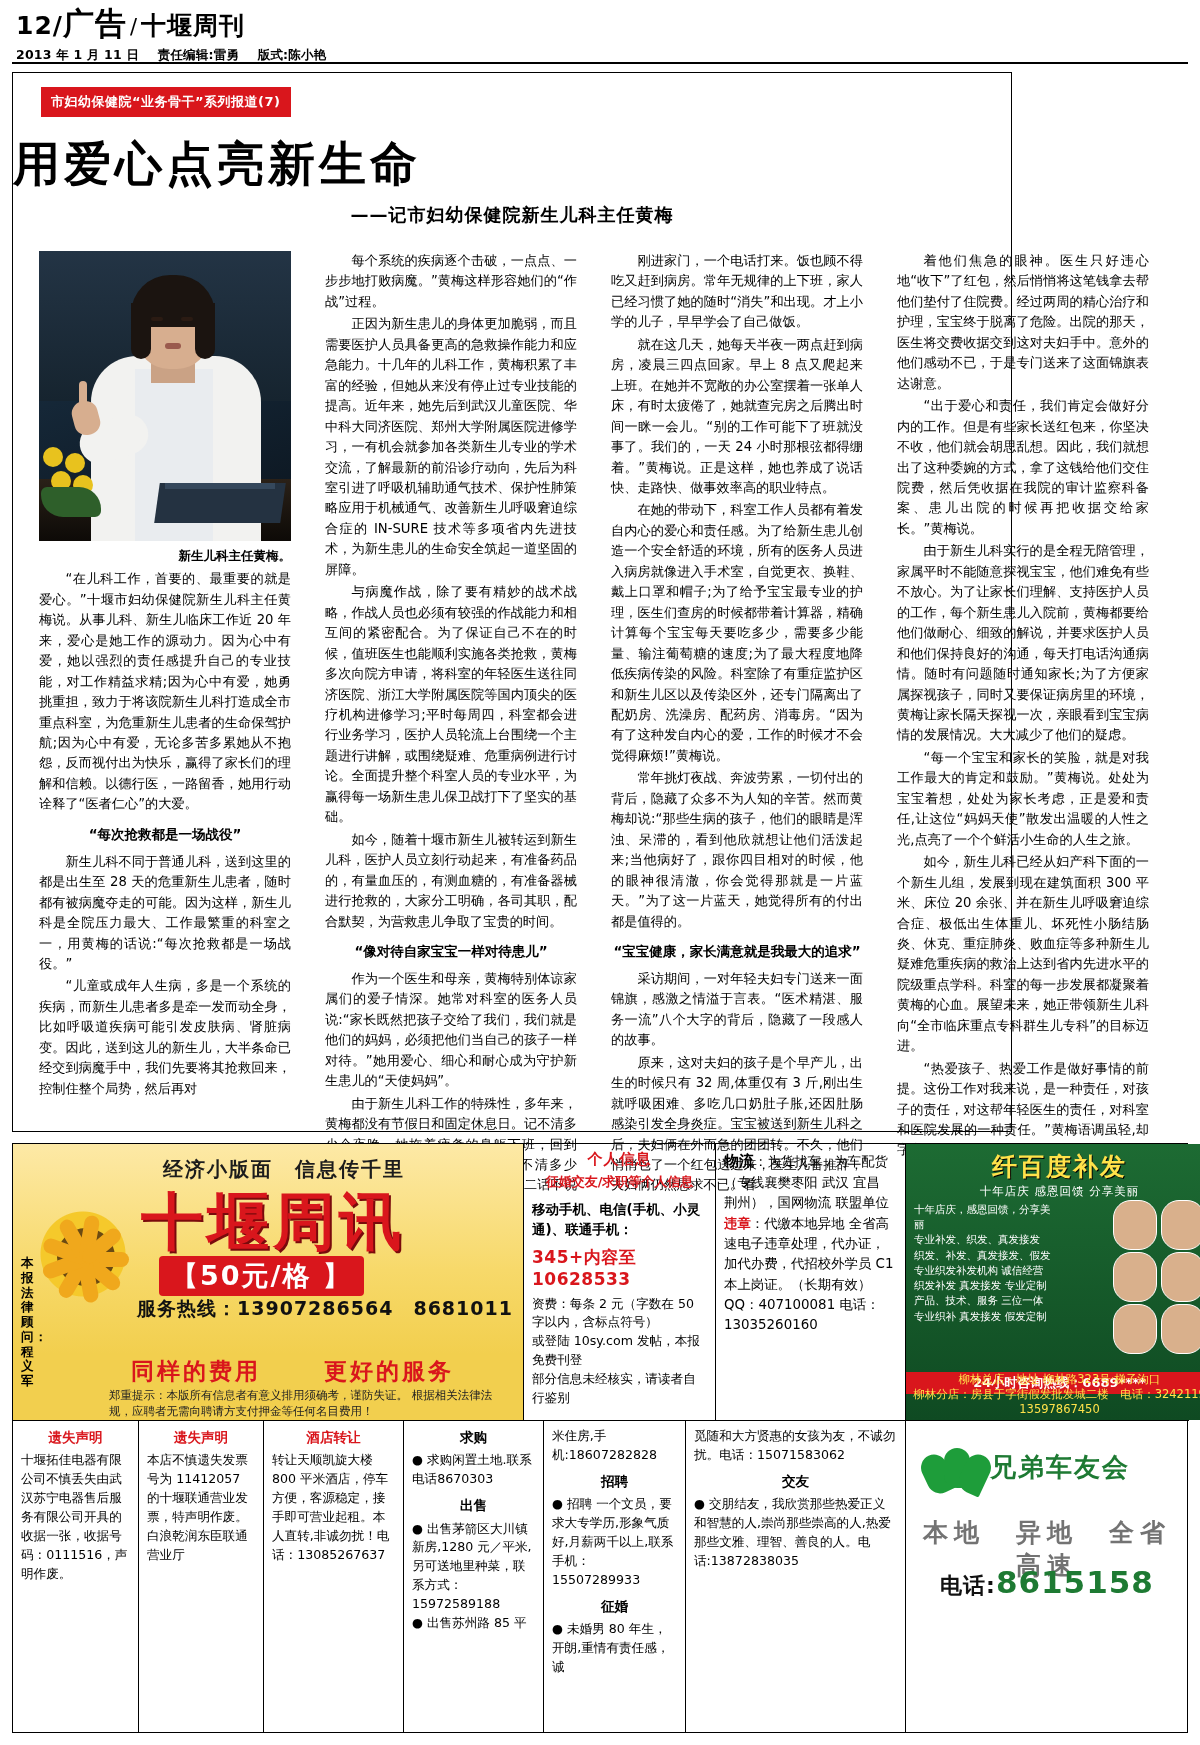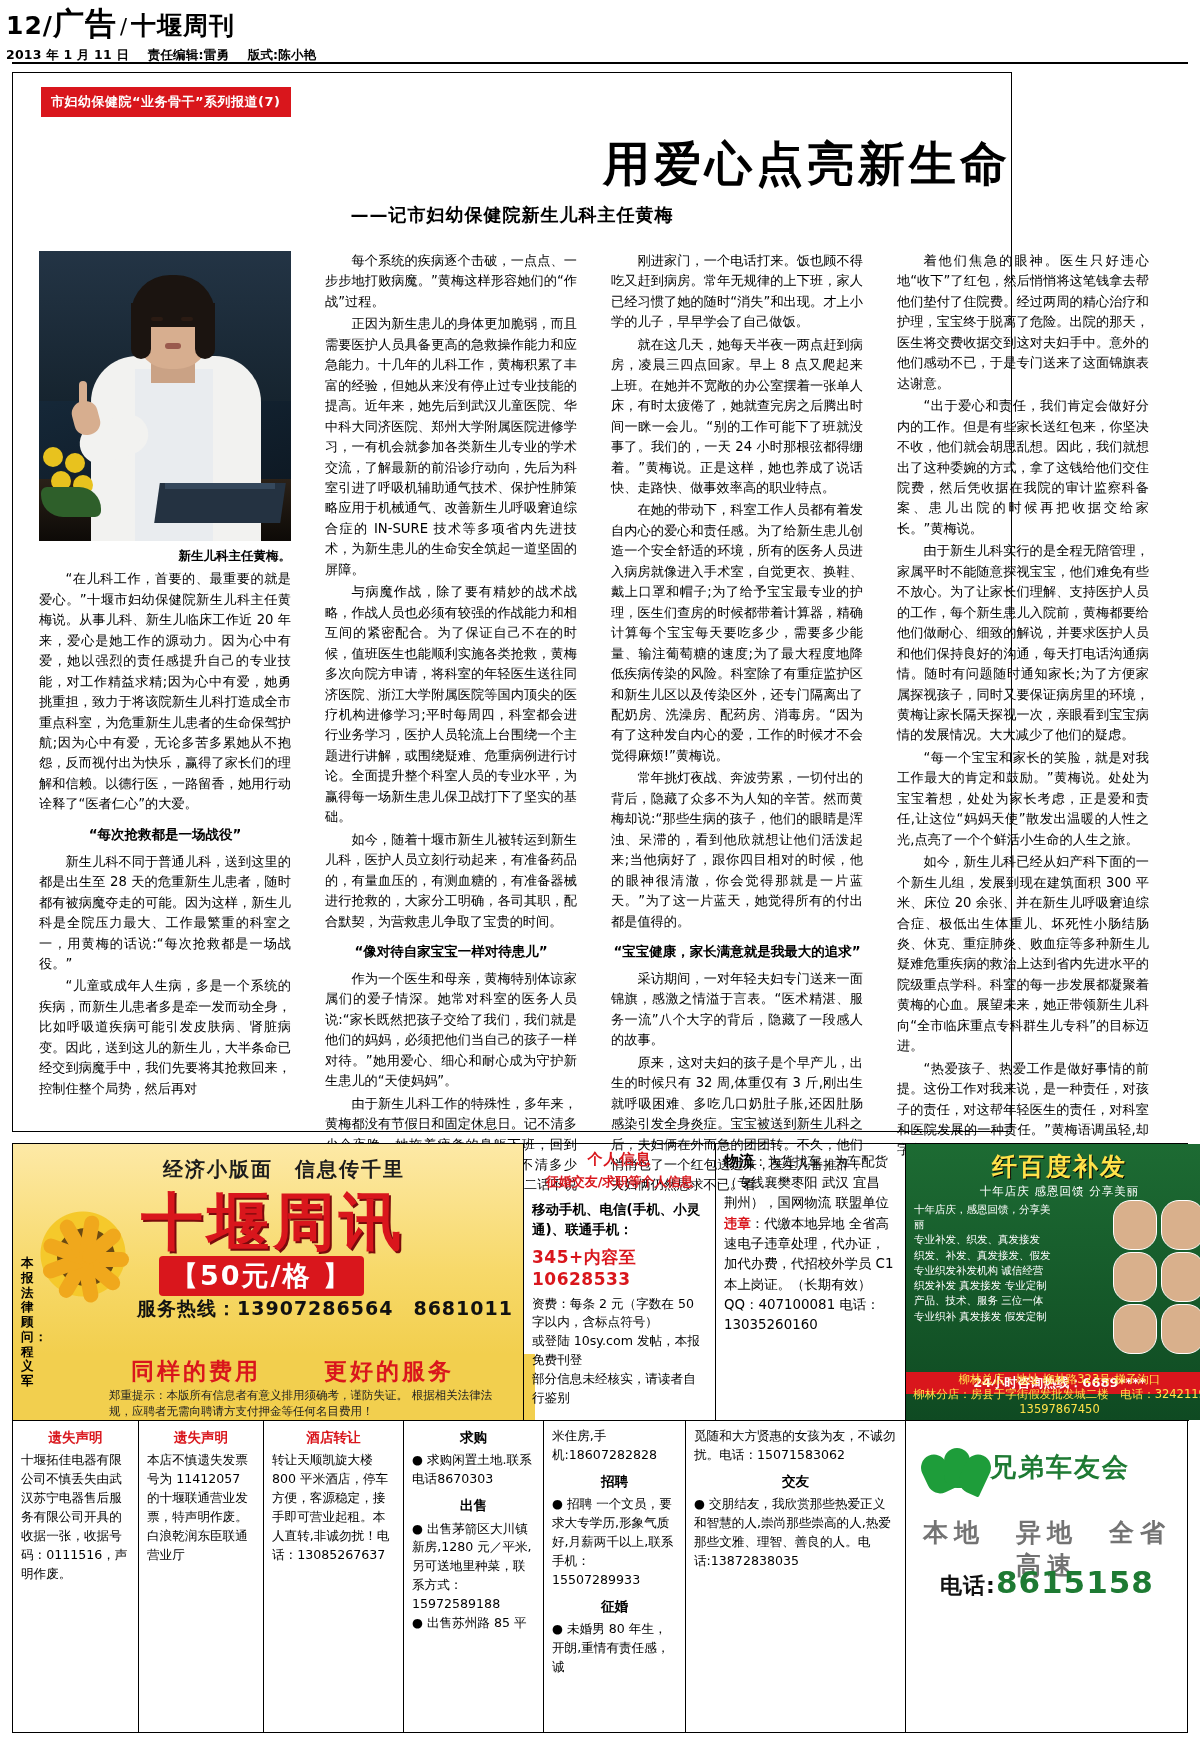--- a/index.html
+++ b/index.html
@@ -4,36 +4,36 @@
 <style>
   html,body{margin:0;padding:0;}
   body{
     width:1200px;height:1745px;background:#ffffff;
     font-family:"DejaVu Sans","Liberation Sans",sans-serif;
     color:#000;position:relative;overflow:hidden;
   }
   .page{position:relative;width:1200px;height:1745px;box-sizing:border-box;padding:0;}
 
   
-  .masthead{position:absolute;left:6px;top:6px;width:560px;}
+  .masthead{position:absolute;left:16px;top:6px;width:560px;}
   .mh-line1{font-size:25px;font-weight:bold;letter-spacing:1px;line-height:1.1;}
   .mh-line1 .pg{font-size:25px;}
   .mh-line1 .big{font-size:31px;font-weight:bold;}
   .mh-line1 .sep{font-weight:normal;font-size:21px;padding:0 3px;}
   .mh-line2{font-size:12.5px;font-weight:bold;margin-top:7px;letter-spacing:0.2px;}
   .mh-line2 span{margin-right:14px;}
 
   .hrule{position:absolute;left:12px;top:62px;width:1176px;height:2px;background:#000;}
 
   
   .article{position:absolute;left:12px;top:72px;width:1000px;height:1060px;border:1px solid #000;box-sizing:border-box;}
 
   .redtag{position:absolute;left:28px;top:14px;background:#d9161c;color:#fff;font-size:13px;font-weight:bold;padding:6px 10px;letter-spacing:0.5px;}
 
-  .headline{position:absolute;left:0;top:60px;width:100%;text-align:right;font-size:47px;font-weight:bold;letter-spacing:4px;font-family:Liberation Serif, serif;}
+  .headline{position:absolute;left:0;top:60px;width:100%;text-align:left;font-size:47px;font-weight:bold;letter-spacing:4px;font-family:Liberation Serif, serif;}
   .subhead{position:absolute;left:0;top:130px;width:100%;text-align:center;font-size:18px;font-weight:bold;letter-spacing:1px;}
 
   
   .cols{position:absolute;left:26px;top:178px;width:1124px;height:860px;}
   .col{position:absolute;top:0;width:252px;font-size:13.2px;line-height:1.55;text-align:justify;}
   .col p{margin:0 0 2px 0;text-indent:2em;}
   .col .sec{margin:9px 0 7px 0;text-align:center;font-weight:bold;font-size:13.5px;text-indent:0;}
   .c1{left:0;}
   .c2{left:286px;}
   .c3{left:572px;}
@@ -74,21 +74,21 @@
     linear-gradient(180deg,#fde9a6 0%,#f7d96a 60%,#f2cf4e 100%);}
   .sun-center{position:absolute;left:44px;top:84px;width:58px;height:58px;border-radius:50%;background:#6b4a12;}
   .pet{position:absolute;left:70px;top:108px;width:46px;height:15px;background:#f0a81c;border-radius:8px;transform-origin:2px 7px;}
   .ad-sun-txt1{position:absolute;left:150px;top:12px;font-size:20px;font-weight:bold;color:#1c1c1c;letter-spacing:2px;}
   .ad-sun-txt1 b{margin-right:22px;}
   .ad-sun-big{position:absolute;left:128px;top:36px;font-size:62px;font-weight:bold;color:#d9161c;letter-spacing:4px;
      text-shadow:2px 2px 0 #7a0a0c;}
   .ad-sun-price{position:absolute;left:146px;top:112px;font-size:27px;font-weight:bold;color:#fff;background:#d9161c;padding:2px 12px;border-radius:4px;letter-spacing:2px;}
   .ad-sun-hot{position:absolute;left:124px;top:152px;font-size:19px;font-weight:bold;color:#111;letter-spacing:1px;}
 
-  .ad-sun2{position:absolute;left:0;top:210px;width:510px;height:66px;background:#f2cf4e;padding-left:12px;}
+  .ad-sun2{position:absolute;left:0;top:210px;width:510px;height:66px;background:#f2cf4e;}
   .ad-sun2 .l1{position:absolute;left:118px;top:2px;font-size:23px;font-weight:bold;color:#d9161c;letter-spacing:3px;}
   .ad-sun2 .l2{position:absolute;left:96px;top:34px;font-size:11.5px;color:#222;line-height:1.35;width:400px;}
   .vstrip{position:absolute;left:8px;top:112px;width:22px;font-size:12.5px;font-weight:bold;line-height:1.18;letter-spacing:1px;}
 
   .ad-personal{position:absolute;left:510px;top:0;width:192px;height:276px;border-left:1px solid #000;box-sizing:border-box;}
   .ap-t1{text-align:center;font-size:15px;font-weight:bold;color:#d9161c;margin-top:6px;letter-spacing:1px;}
   .ap-t2{text-align:center;font-size:13px;font-weight:bold;color:#d9161c;margin-top:4px;}
   .ap-t3{font-size:13.5px;font-weight:bold;margin:8px 6px 0 8px;line-height:1.5;}
   .ap-num{font-size:17px;font-weight:bold;color:#d9161c;margin:6px 8px;letter-spacing:0.5px;}
   .ap-body{font-size:12.6px;margin:0 8px;line-height:1.5;}

